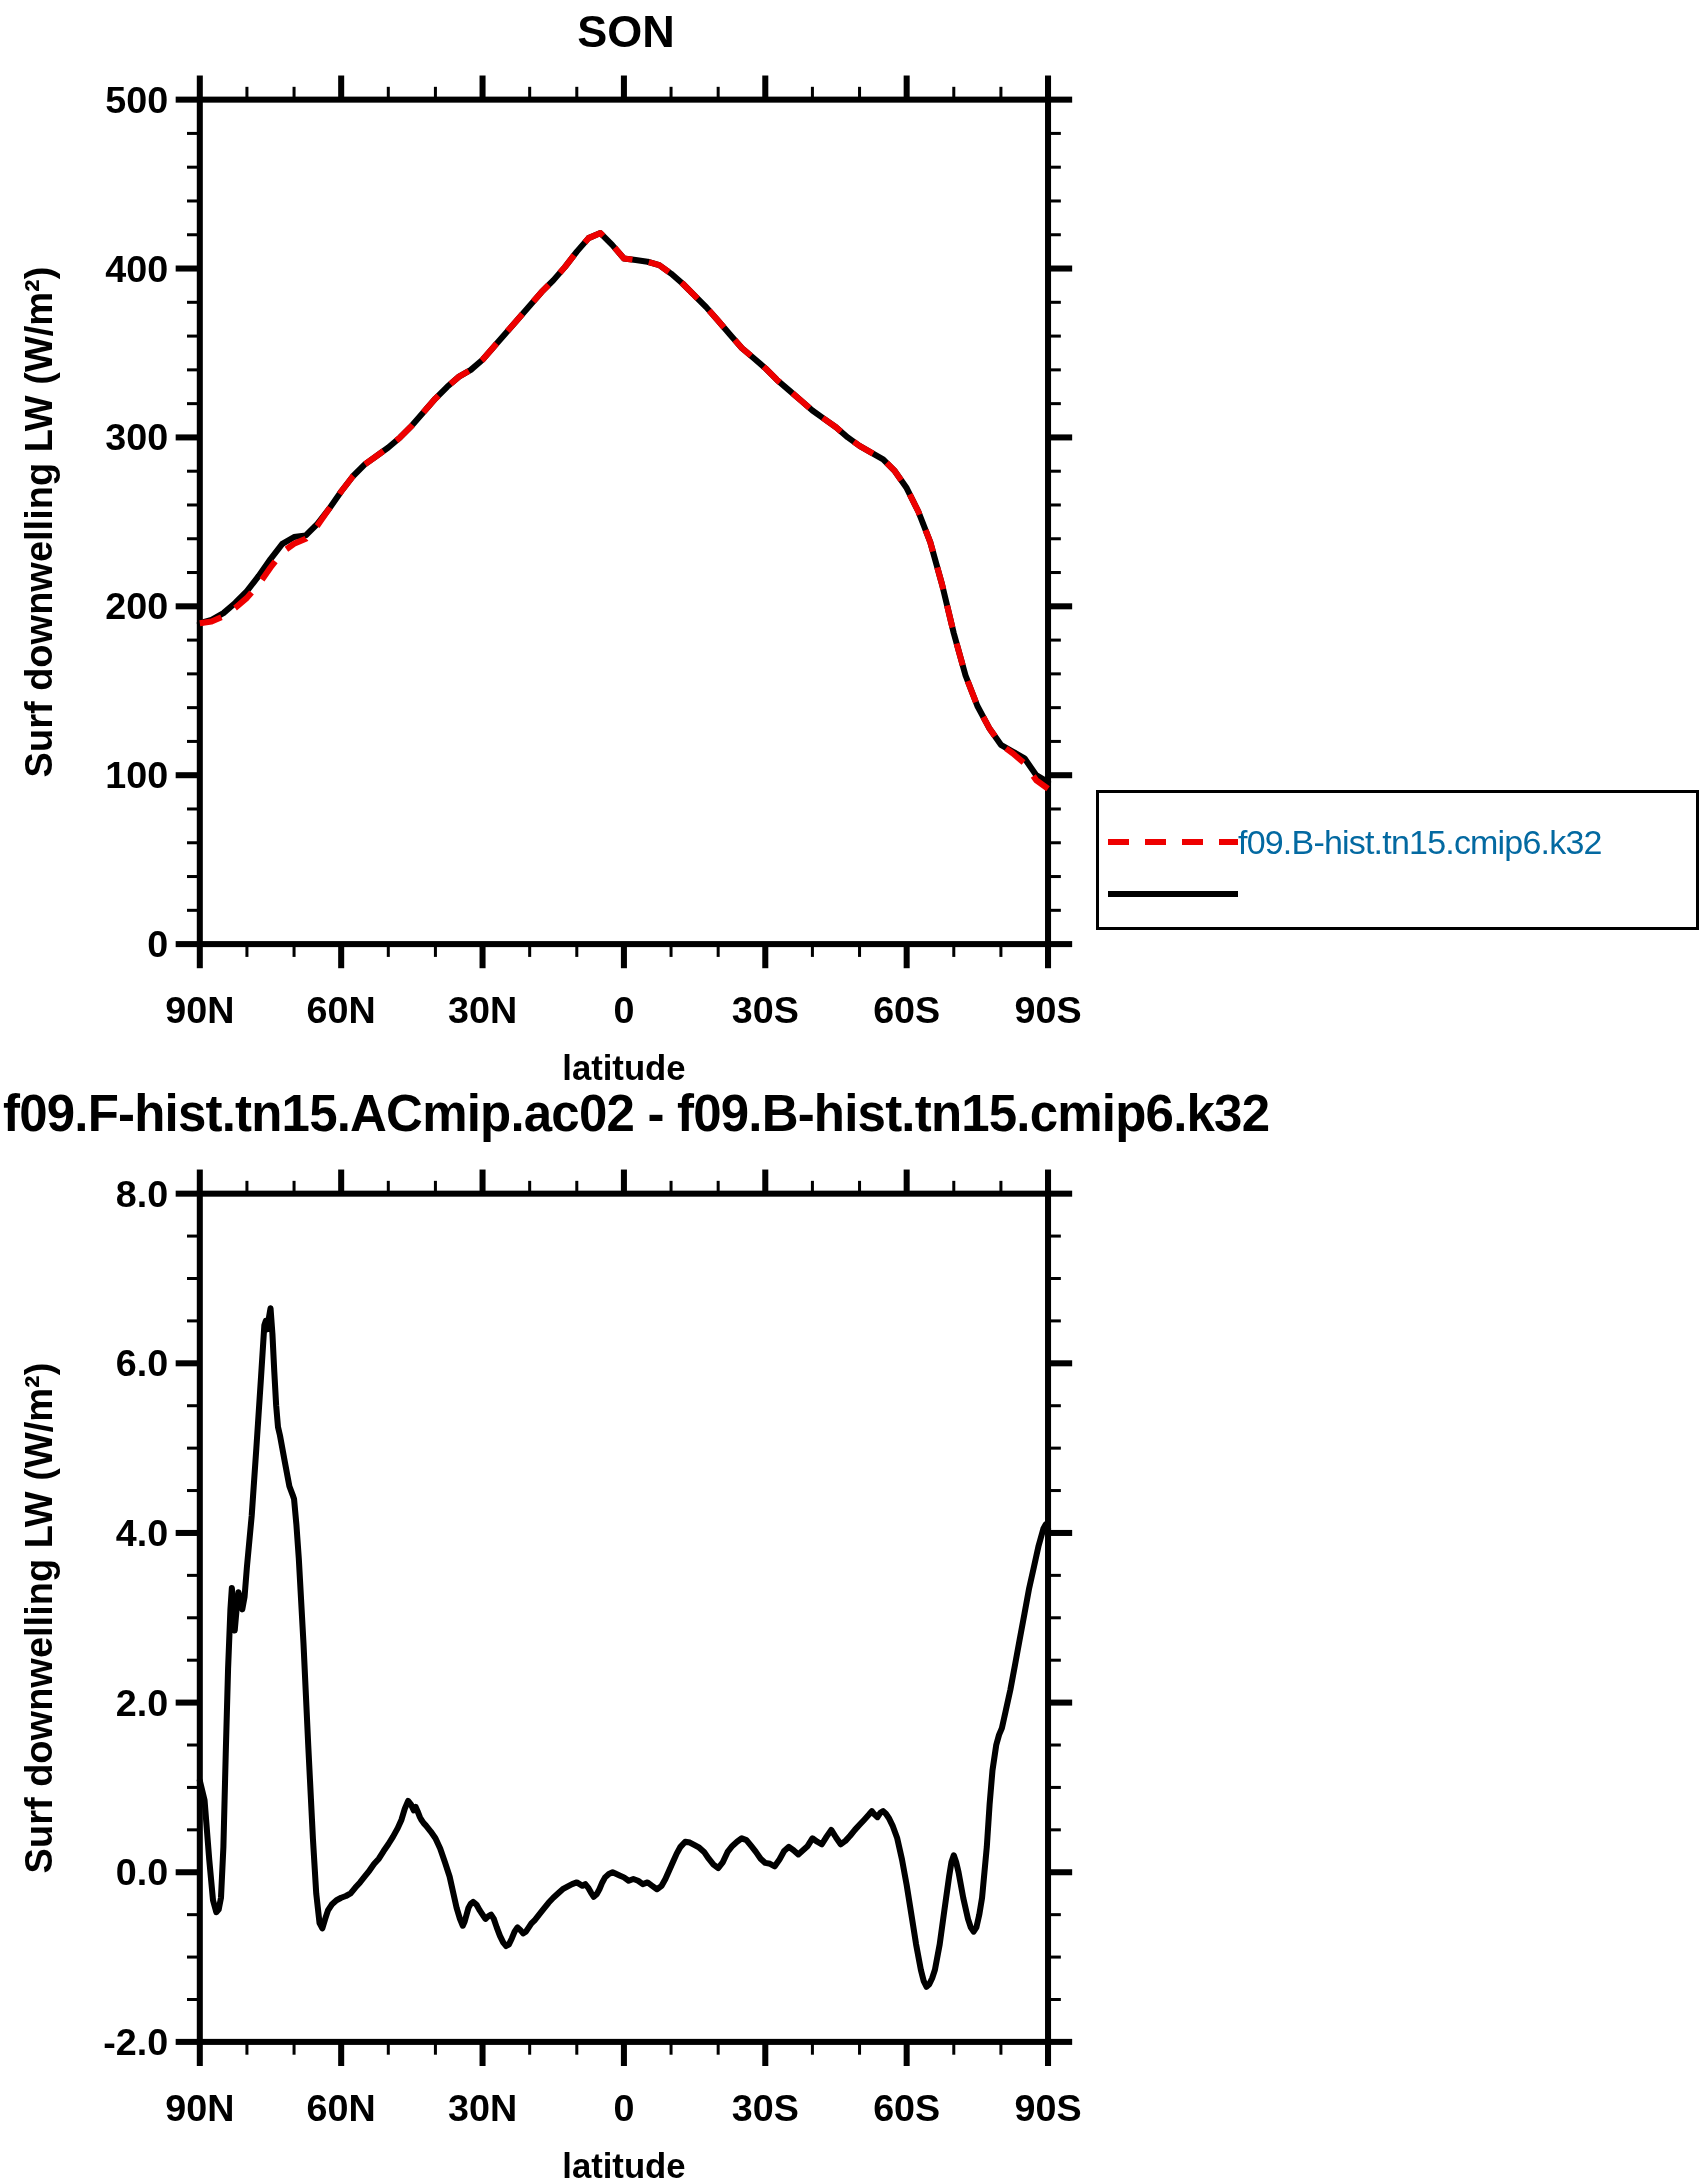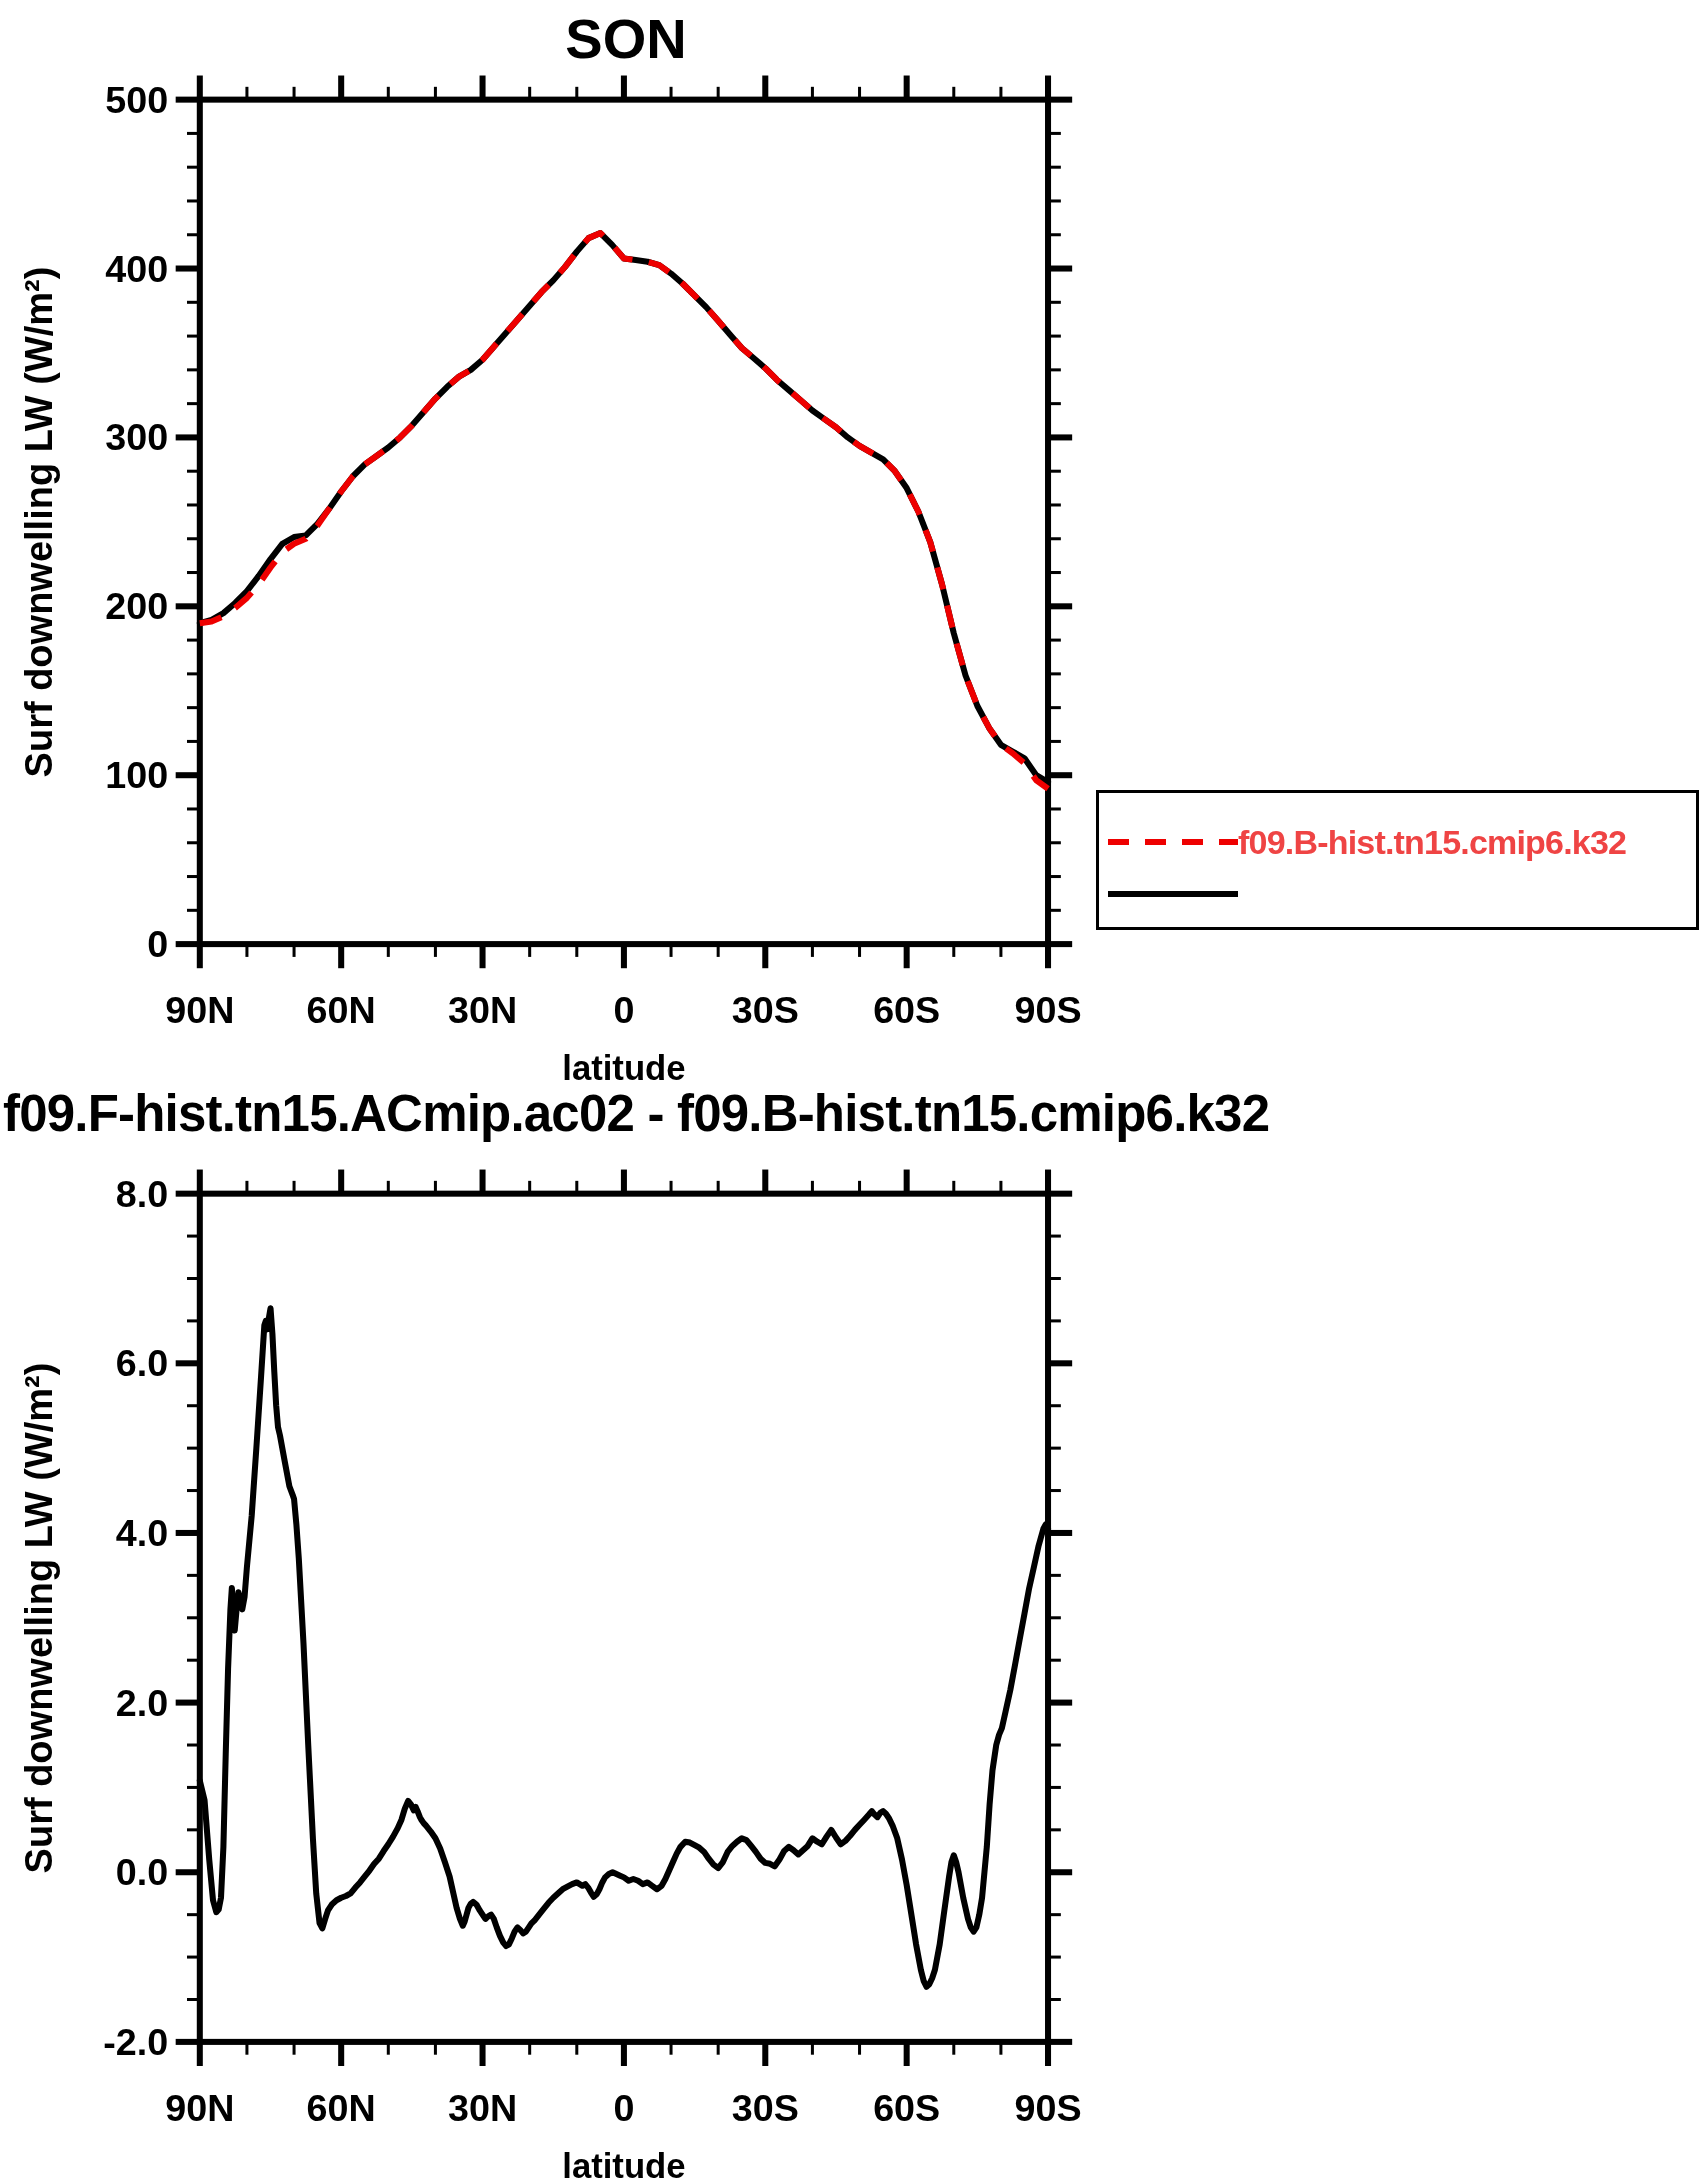--- a/index.html
+++ b/index.html
@@ -13,21 +13,21 @@
   #chart-svg{position:absolute;left:0;top:0;}
   .panel-title{
     position:absolute;
     font-weight:bold;
     color:#000;
     white-space:nowrap;
   }
   #top-title{
     left:626px;top:6px;
     transform:translateX(-50%);
-    font-size:56px;
+    font-size:45px;
   }
   #bottom-title{
     left:3px;top:1084px;
     font-size:51px;
     letter-spacing:-0.8px;
   }
   .y-axis-label{
     position:absolute;
     font-size:38px;
     font-weight:bold;
@@ -53,22 +53,22 @@
     align-items:center;
     padding-left:9px;
   }
   .legend-line{
     display:inline-block;
     width:130px;height:6px;
     flex:0 0 130px;
   }
   .legend-label{
     font-size:34px;
-    font-weight:bold;
-    color:#ef4444;
+    font-weight:normal;
+    color:#0369a1;
     white-space:nowrap;
     letter-spacing:-0.8px;
   }
 </style>
 </head>
 <body>
 
 <div id="figure">
   <svg id="chart-svg" width="1704" height="2183" viewBox="0 0 2260 2895">
       <rect x="265" y="132" width="1125" height="1120" fill="none" stroke="#000" stroke-width="8"></rect>

